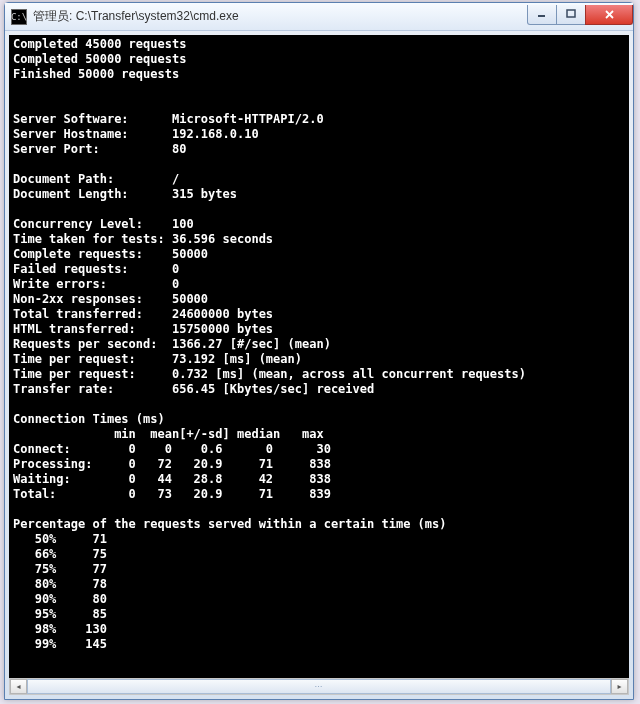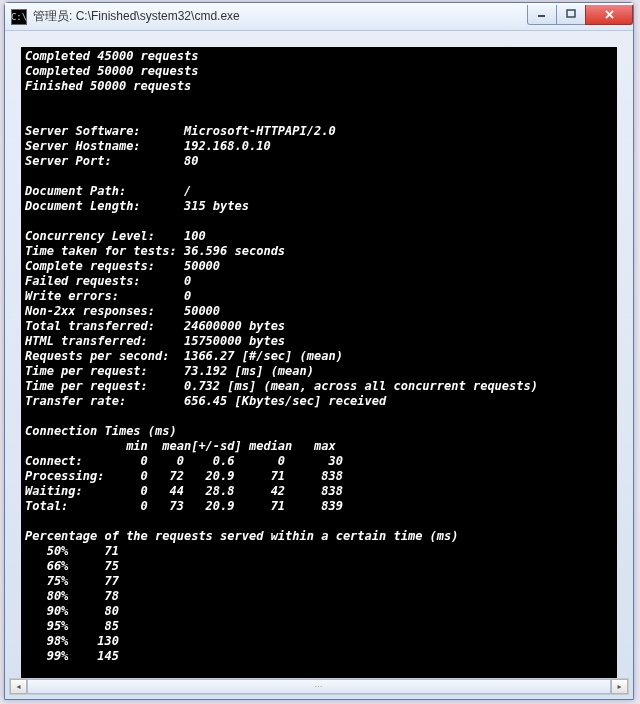--- a/index.html
+++ b/index.html
@@ -73,25 +73,24 @@
   .winbtn.close {
     width: 48px;
     background: linear-gradient(#f08080,#d93a2a);
     color: #fff;
     border-color: #a03028;
     border-radius: 0 0 3px 0;
   }
   .winbtn svg { display:block; }
   .client {
     flex: 1;
-    margin: 16px;
+    margin: 4px;
     background: #000;
     overflow: hidden;
     position: relative;
-    font-style: italic;
   }
   .console {
     font-family: "Lucida Console","Consolas",monospace;
     font-size: 12px;
     line-height: 15px;
     color: #fff;
     white-space: pre;
     padding: 2px 4px;
     font-weight: bold;
   }
@@ -123,21 +122,21 @@
     display:flex; align-items:center; justify-content:center;
     color:#8aa0bd; font-size:8px; letter-spacing:1px;
   }
 </style>
 </head>
 <body>
 
 <div class="window">
   <div class="titlebar">
     <div class="icon">C:\</div>
-    <div class="title">管理员: C:\Finished\system32\cmd.exe</div>
+    <div class="title">管理员: C:\Transfer\system32\cmd.exe</div>
     <div class="winbtns">
       <div class="winbtn min">
         <svg width="10" height="10">
             <line x1="1" y1="7" x2="8" y2="7" stroke="#3a4a60" stroke-width="2"></line>
           </svg>
       </div>
       <div class="winbtn">
         <svg width="10" height="10">
             <rect x="1" y="1" width="8" height="7" fill="none" stroke="#3a4a60" stroke-width="1.5"></rect>
           </svg>

